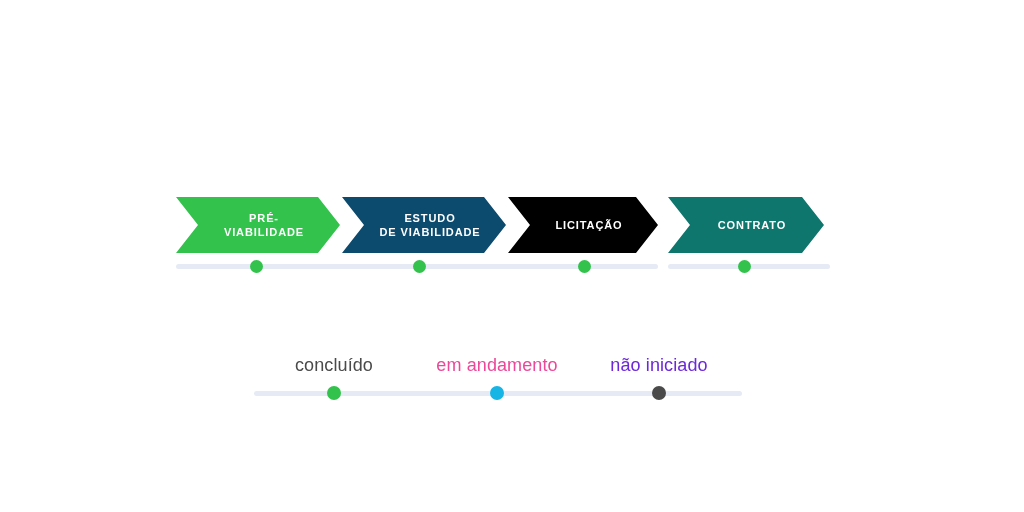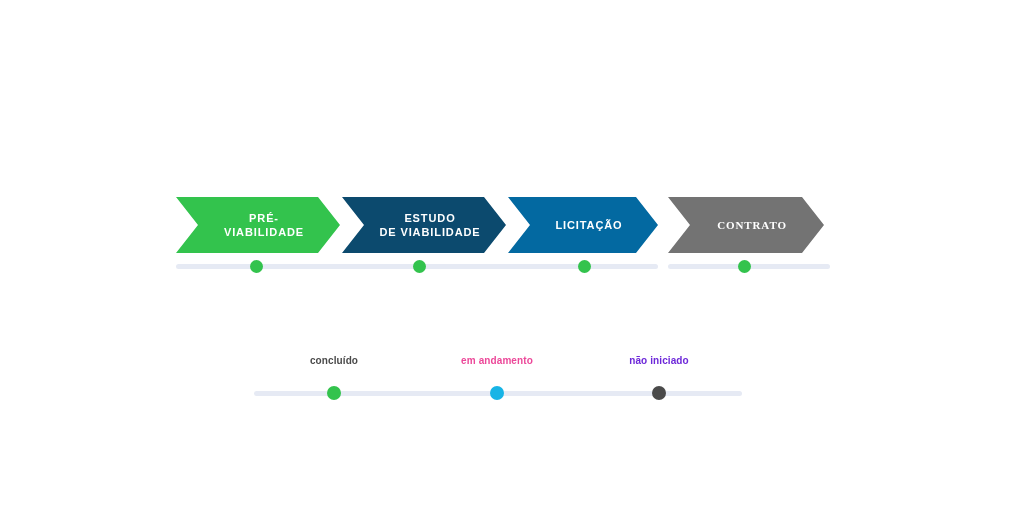--- a/index.html
+++ b/index.html
@@ -118,22 +118,22 @@
   .legend-item.l0 { left: 80px; }
   .legend-item.l1 { left: 243px; }
   .legend-item.l2 { left: 405px; }
 
   .legend-label {
     position: absolute;
     left: 50%;
     top: 0;
     transform: translateX(-50%);
     white-space: nowrap;
-    font-size: 10px;
-    font-weight: bold;
+    font-size: 18px;
+    font-weight: normal;
     color: #4a4a4a;
     letter-spacing: 0.1px;
     user-select: none;
   }
 
   .legend-dot {
     position: absolute;
     left: 50%;
     top: 31px;
     transform: translateX(-50%);
@@ -152,25 +152,25 @@
     <div class="chevron chev-0" style="background: rgb(51, 195, 77);">
       <span class="chevron-label" style="color: rgb(255, 255, 255);">PRÉ-
 VIABILIDADE</span>
     </div>
 
     <div class="chevron chev-1" style="background: #0c4a6e;">
       <span class="chevron-label" style="color: rgb(255, 255, 255);">ESTUDO
 DE VIABILIDADE</span>
     </div>
 
-    <div class="chevron chev-2" style="background: #0369a1;">
+    <div class="chevron chev-2" style="background: #000000;">
       <span class="chevron-label" style="color: rgb(255, 255, 255);">LICITAÇÃO</span>
     </div>
 
-    <div class="chevron chev-3" style="background: #737373; font-family: Liberation Serif, serif;">
+    <div class="chevron chev-3" style="background: #0f766e;">
       <span class="chevron-label" style="color: rgb(255, 255, 255);">CONTRATO</span>
     </div>
 
   </div>
 
   <div class="stage-track seg-a" style="background: rgb(230, 234, 244);"></div>
   <div class="stage-track seg-b" style="background: rgb(230, 234, 244);"></div>
 
   <div class="stage-dot d0" style="background: rgb(51, 195, 77);"></div>
   <div class="stage-dot d1" style="background: rgb(51, 195, 77);"></div>

